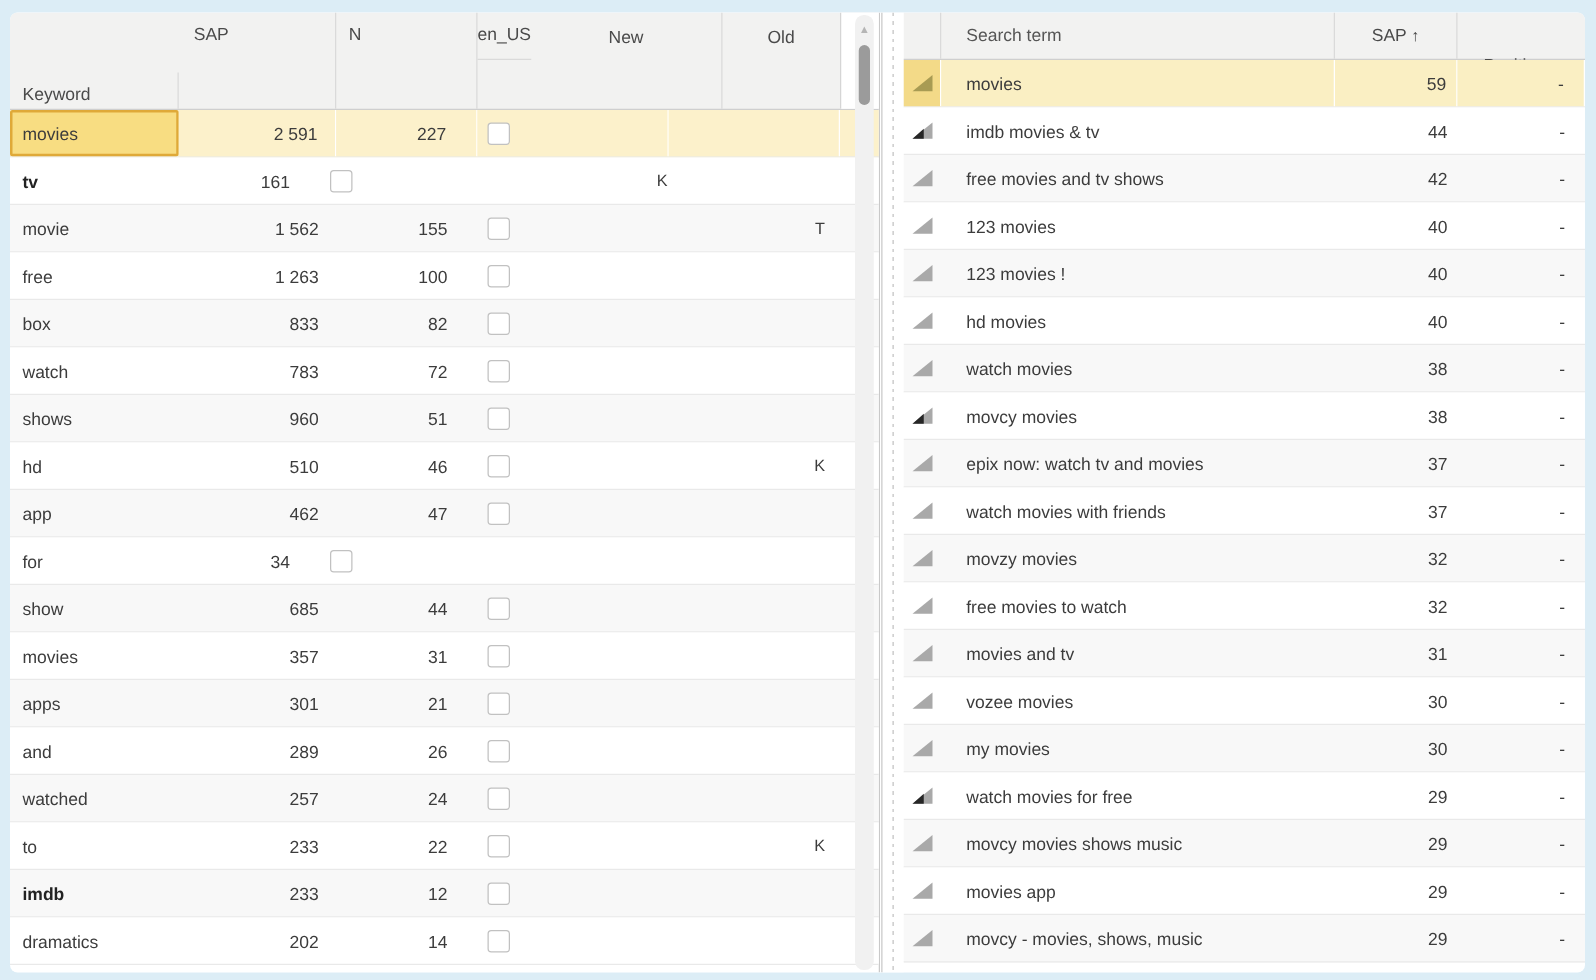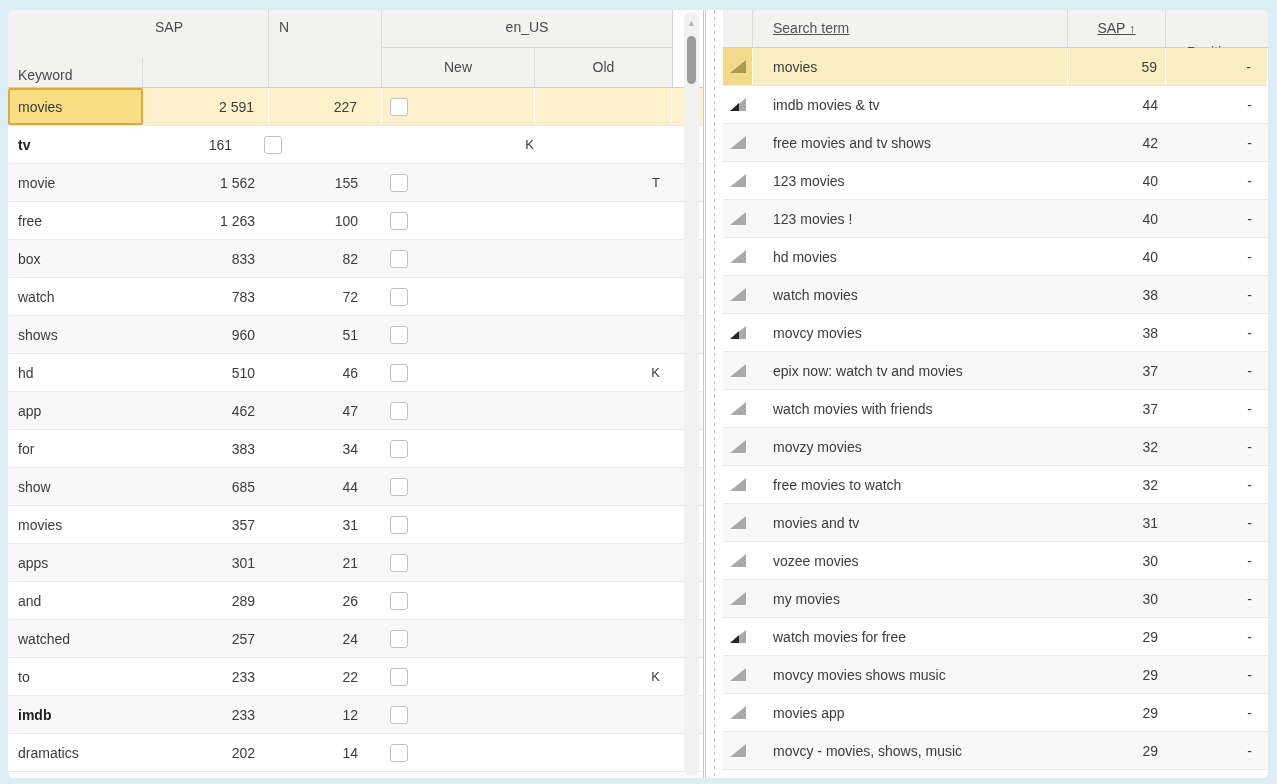--- a/index.html
+++ b/index.html
@@ -8,21 +8,21 @@
            border-radius:6px;overflow:hidden;display:flex;}
   
   .hcell{font-size:14px;color:#4a4a4a;box-sizing:border-box;}
   .num{font-variant-numeric:tabular-nums;}
   
   .panel-left{width:695px;position:relative;flex:none;}
   .lheader{height:78px;background:#f2f2f1;border-bottom:1px solid #cfcfcf;display:flex;box-sizing:border-box;}
   .h-keyword{width:135px;padding:9px 0 0 10px;border-right:1px solid #dadada;margin-top:48px;}
   .h-sap{width:126px;padding:9px 0 0 12px;border-right:1px solid #dadada;}
   .h-n{width:113px;padding:9px 0 0 10px;border-right:1px solid #dadada;}
-  .h-group{width:290px;display:flex;flex-direction:column;box-sizing:border-box;}
+  .h-group{width:290px;display:flex;box-sizing:border-box;}
   .h-locale{height:38px;border-bottom:1px solid #dadada;text-align:center;padding-top:9px;box-sizing:border-box;}
   .h-sub{display:flex;flex:1;}
   .h-new{width:153px;border-right:1px solid #dadada;text-align:center;padding-top:11px;}
   .h-old{flex:1;text-align:center;padding-top:11px;}
   .h-gap{flex:1;background:#ffffff;border-left:1px solid #d5d5d5;}
   .lbody{position:relative;}
   .lrow{display:flex;height:38px;border-bottom:1px solid #e9e9e9;align-items:stretch;
         font-size:14px;color:#3c3c3c;background:#ffffff;box-sizing:border-box;}
   .lrow:nth-child(odd){background:#f8f8f8;}
   .lrow .cell{box-sizing:border-box;display:flex;align-items:center;}
@@ -40,21 +40,21 @@
   .vscroll{position:absolute;top:2px;right:4px;width:15px;height:764px;background:#f1f1f1;border-radius:7px;}
   .scroll-arrow{position:absolute;top:6px;left:0;width:15px;text-align:center;font-size:9px;color:#b5b5b5;}
   .scroll-thumb{position:absolute;top:24px;left:3px;width:9px;height:48px;background:#9b9b9b;border-radius:5px;}
   
   .splitter{width:17px;flex:none;background:#ffffff;border-left:3px double #c9c9c9;
             background-image:repeating-linear-gradient(to bottom,#c2c2c2 0px,#c2c2c2 3px,transparent 3px,transparent 7px);
             background-size:1px 100%;background-position:8px 0;background-repeat:no-repeat;}
   
   .panel-right{flex:1;position:relative;}
   .rheader{height:38px;background:#f2f2f1;border-bottom:1px solid #cfcfcf;display:flex;box-sizing:border-box;}
-  .rheader .hcell{line-height:37px;text-decoration:underline;}
+  .rheader .hcell{line-height:37px;}
   .rh-icon{width:30px;border-right:1px solid #dadada;}
   .rh-term{width:315px;padding-left:20px;border-right:1px solid #dadada;color:#555555;}
   .rh-sap{width:98px;text-align:center;border-right:1px solid #dadada;}
   .rh-pos{flex:1;text-align:center;margin-top:24px;}
   .sort{color:#4a4a4a;font-size:13px;}
   .rrow{display:flex;height:38px;border-bottom:1px solid #e9e9e9;align-items:center;
         font-size:14px;color:#3c3c3c;background:#ffffff;box-sizing:border-box;}
   .rrow:nth-child(odd){background:#f8f8f8;}
   .rrow .cell{box-sizing:border-box;height:100%;display:flex;align-items:center;}
   .rc-icon{width:30px;justify-content:center;}
@@ -175,21 +175,20 @@
     <div class="cell c-sap num">462</div>
     <div class="cell c-n num">47</div>
     <div class="cell c-new">
       <span class="checkbox"></span>
     </div>
     <div class="cell c-old"></div>
   </div>
 
   <div class="lrow">
     <div class="cell c-keyword">for</div>
-    <div class="cell c-sap num">383</div>
     <div class="cell c-n num">34</div>
     <div class="cell c-new">
       <span class="checkbox"></span>
     </div>
     <div class="cell c-old"></div>
   </div>
 
   <div class="lrow">
     <div class="cell c-keyword">show</div>
     <div class="cell c-sap num">685</div>

